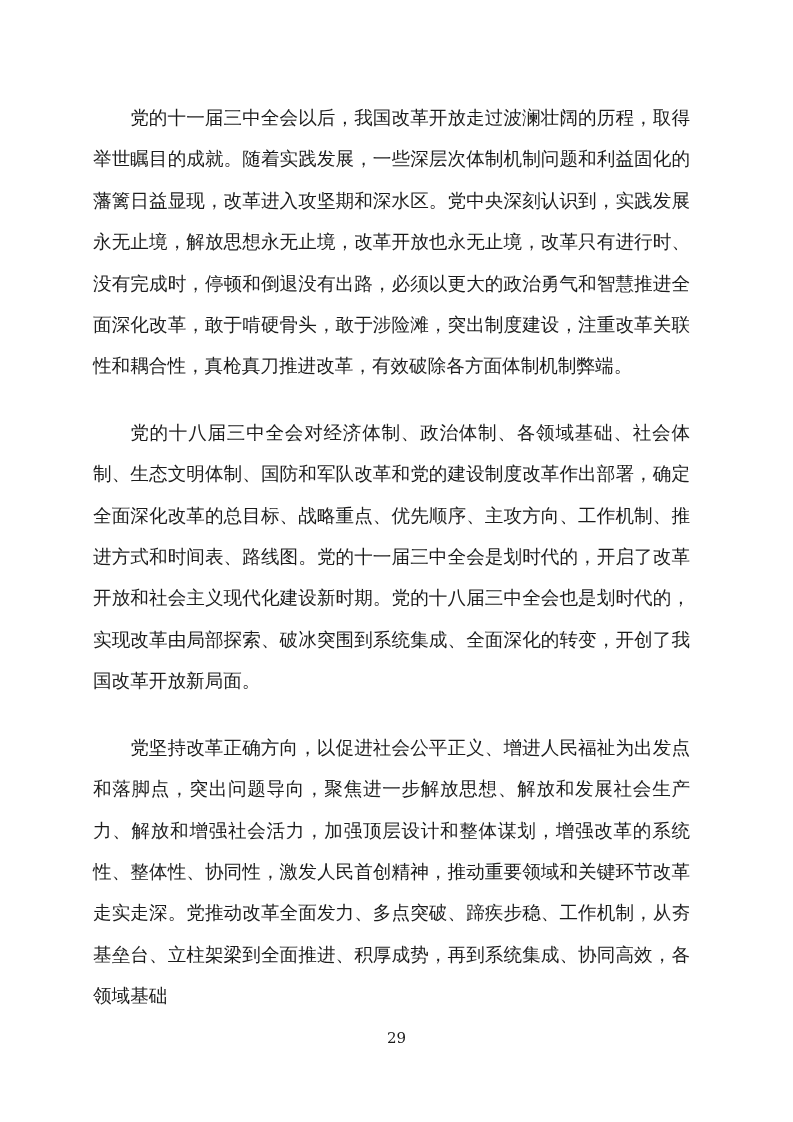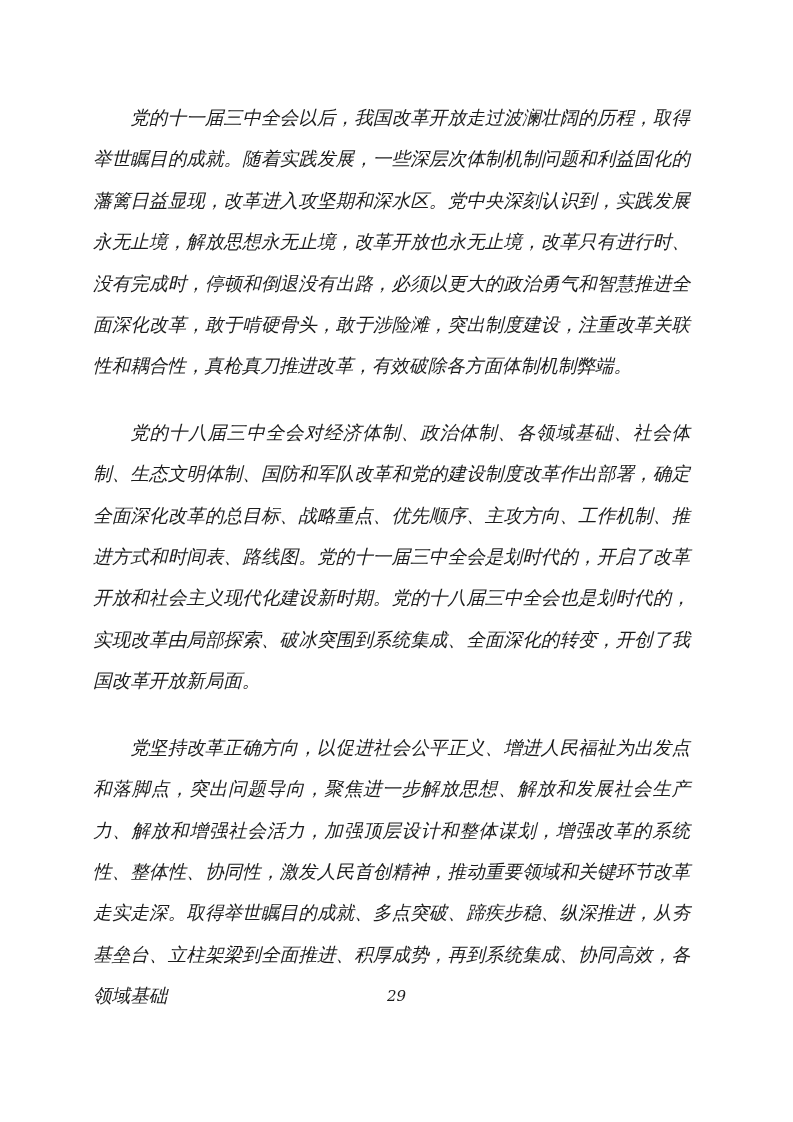--- a/index.html
+++ b/index.html
@@ -11,52 +11,51 @@
     width: 793px;
     height: 1122px;
     font-family: "DejaVu Serif", "Liberation Serif", serif;
   }
   .page {
     position: relative;
     width: 714px;
     height: 1122px;
     background: #ffffff;
     overflow: hidden;
-    font-style: italic;
   }
   .content {
     position: absolute;
     left: 93px;
     top: 97px;
     width: 597px;
     color: #1c1c1c;
     font-size: 18.6px;
     line-height: 41.4px;
     text-align: justify;
     text-justify: inter-ideograph;
     word-break: break-all;
   }
   .content p {
     margin: 0 0 25px 0;
     text-indent: 2em;
   }
   .page-number {
     position: absolute;
-    top: 986px;
+    top: 1028px;
     left: 0;
     width: 793px;
     text-align: center;
     font-size: 15px;
     line-height: 20px;
     color: #1c1c1c;
   }
 </style>
 </head>
 <body>
 
 <div class="page">
   <div class="content">
     <p>党的十一届三中全会以后，我国改革开放走过波澜壮阔的历程，取得举世瞩目的成就。随着实践发展，一些深层次体制机制问题和利益固化的藩篱日益显现，改革进入攻坚期和深水区。党中央深刻认识到，实践发展永无止境，解放思想永无止境，改革开放也永无止境，改革只有进行时、没有完成时，停顿和倒退没有出路，必须以更大的政治勇气和智慧推进全面深化改革，敢于啃硬骨头，敢于涉险滩，突出制度建设，注重改革关联性和耦合性，真枪真刀推进改革，有效破除各方面体制机制弊端。</p>
     <p>党的十八届三中全会对经济体制、政治体制、各领域基础、社会体制、生态文明体制、国防和军队改革和党的建设制度改革作出部署，确定全面深化改革的总目标、战略重点、优先顺序、主攻方向、工作机制、推进方式和时间表、路线图。党的十一届三中全会是划时代的，开启了改革开放和社会主义现代化建设新时期。党的十八届三中全会也是划时代的，实现改革由局部探索、破冰突围到系统集成、全面深化的转变，开创了我国改革开放新局面。</p>
-    <p>党坚持改革正确方向，以促进社会公平正义、增进人民福祉为出发点和落脚点，突出问题导向，聚焦进一步解放思想、解放和发展社会生产力、解放和增强社会活力，加强顶层设计和整体谋划，增强改革的系统性、整体性、协同性，激发人民首创精神，推动重要领域和关键环节改革走实走深。取得举世瞩目的成就、多点突破、蹄疾步稳、纵深推进，从夯基垒台、立柱架梁到全面推进、积厚成势，再到系统集成、协同高效，各领域基础</p>
+    <p>党坚持改革正确方向，以促进社会公平正义、增进人民福祉为出发点和落脚点，突出问题导向，聚焦进一步解放思想、解放和发展社会生产力、解放和增强社会活力，加强顶层设计和整体谋划，增强改革的系统性、整体性、协同性，激发人民首创精神，推动重要领域和关键环节改革走实走深。党推动改革全面发力、多点突破、蹄疾步稳、工作机制，从夯基垒台、立柱架梁到全面推进、积厚成势，再到系统集成、协同高效，各领域基础</p>
   </div>
   <div class="page-number">29</div>
 </div>
 
 </body></html>

